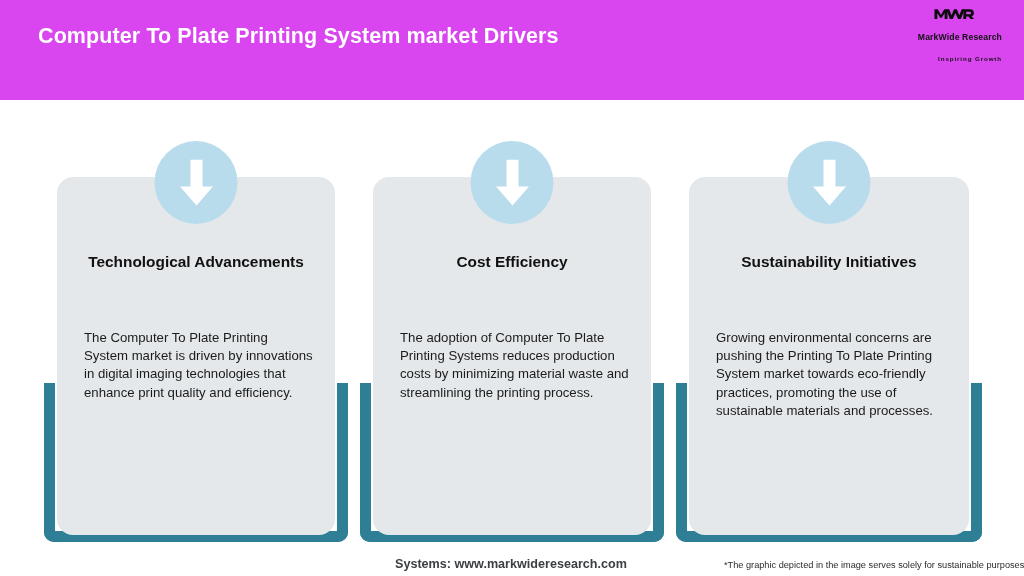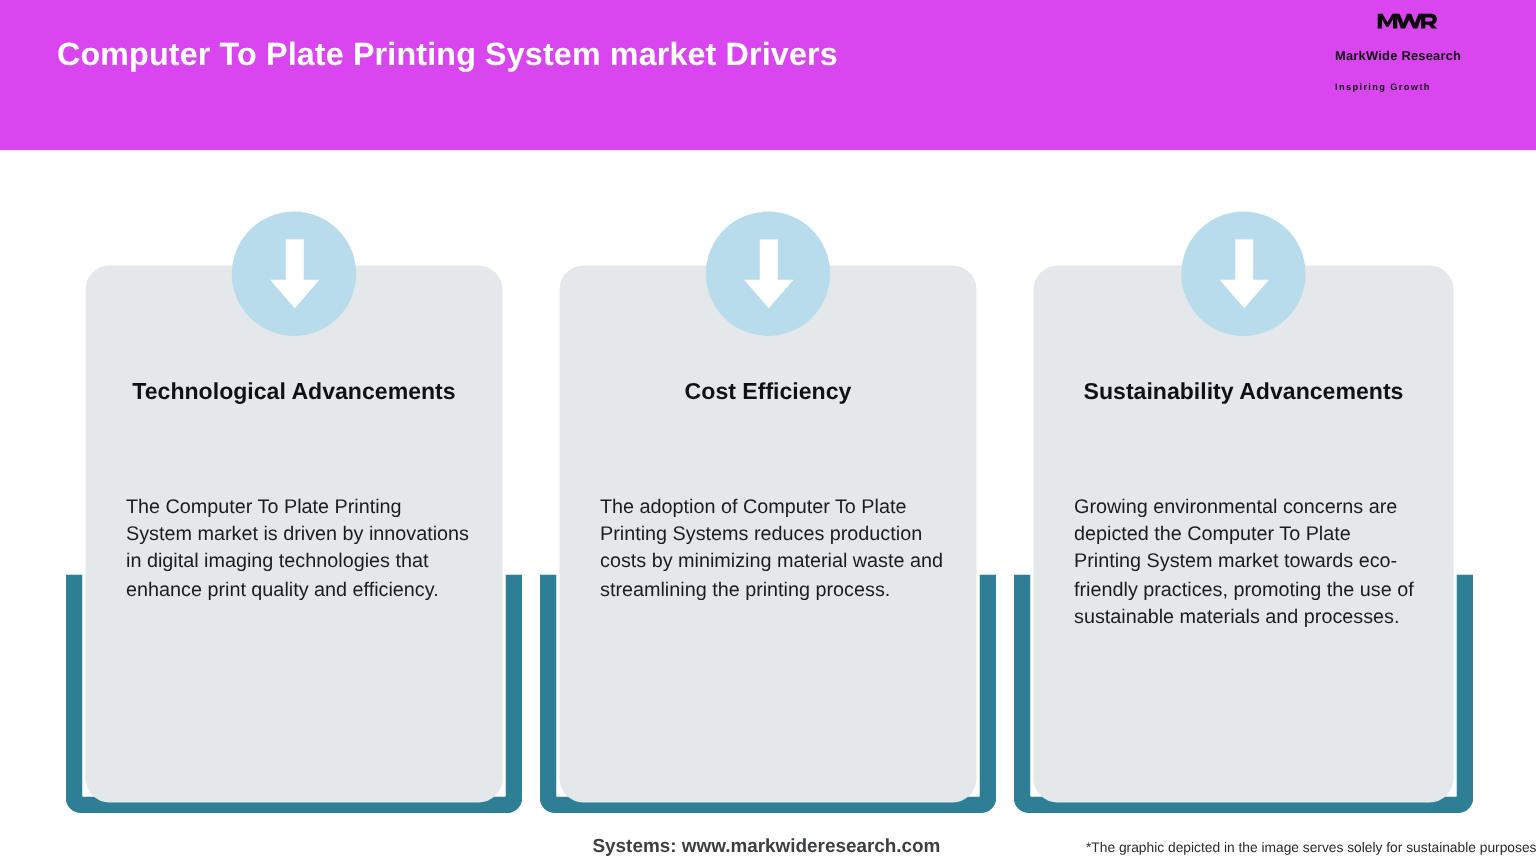--- a/index.html
+++ b/index.html
@@ -37,21 +37,21 @@
 
   
   .logo {
     position: absolute;
     right: 22px;
     top: 8px;
     width: 112px;
     height: 54px;
     display: flex;
     flex-direction: column;
-    align-items: flex-start;
+    align-items: flex-end;
     justify-content: flex-start;
     gap: 12px;
   }
   .logo-mark {
     width: 96px;
     height: 30px;
     display: block;
   }
   .logo-name {
     font-size: 8.6px;
@@ -216,22 +216,22 @@
     <div class="circle">
       <svg class="arrow-svg" viewBox="0 0 37 47">
         <polygon fill="#ffffff" points="12.5,0 24.5,0 24.5,27 35,27 18.5,46 2,27 12.5,27"></polygon>
       </svg>
     </div>
   </div>
 
   <div class="column" style="left:676px; width:306px;">
     <div class="bracket"></div>
     <div class="card">
-      <div class="card-title">Sustainability Advancements</div>
-      <div class="card-body">Growing environmental concerns are depicted the Computer To Plate Printing System market towards eco-friendly practices, promoting the use of sustainable materials and processes.</div>
+      <div class="card-title">Sustainability Initiatives</div>
+      <div class="card-body">Growing environmental concerns are pushing the Printing To Plate Printing System market towards eco-friendly practices, promoting the use of sustainable materials and processes.</div>
     </div>
     <div class="circle">
       <svg class="arrow-svg" viewBox="0 0 37 47">
         <polygon fill="#ffffff" points="12.5,0 24.5,0 24.5,27 35,27 18.5,46 2,27 12.5,27"></polygon>
       </svg>
     </div>
   </div>
 
 </div>
 

